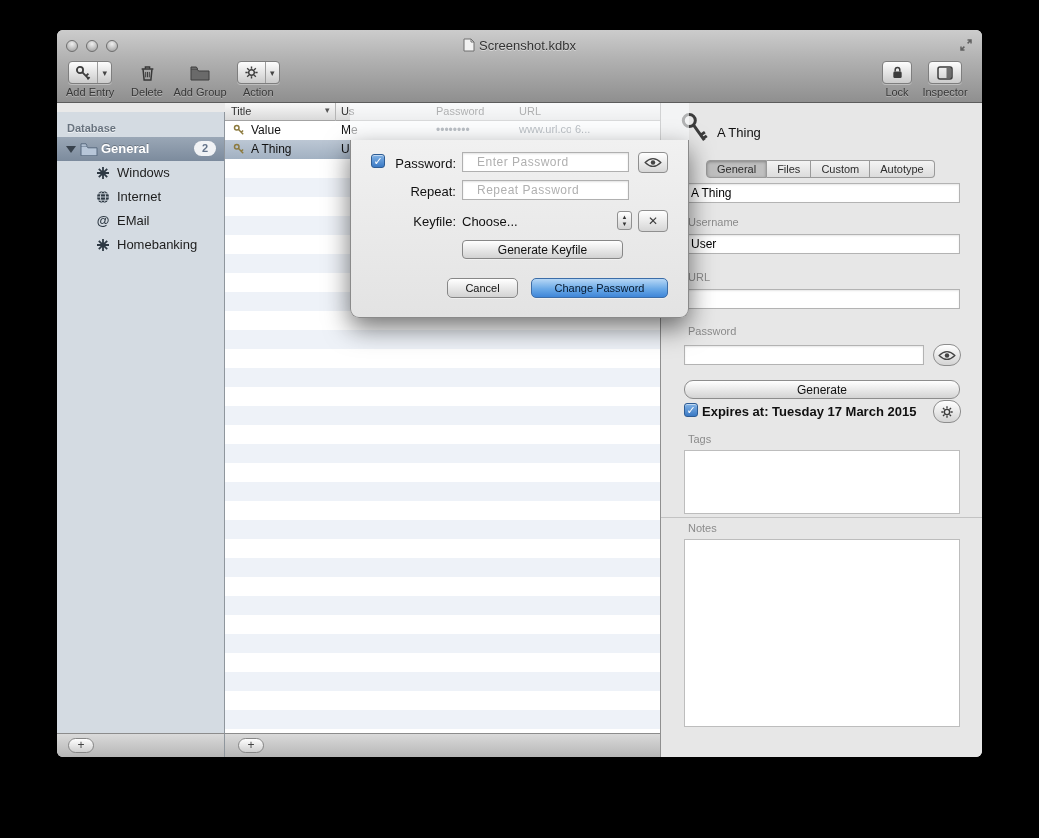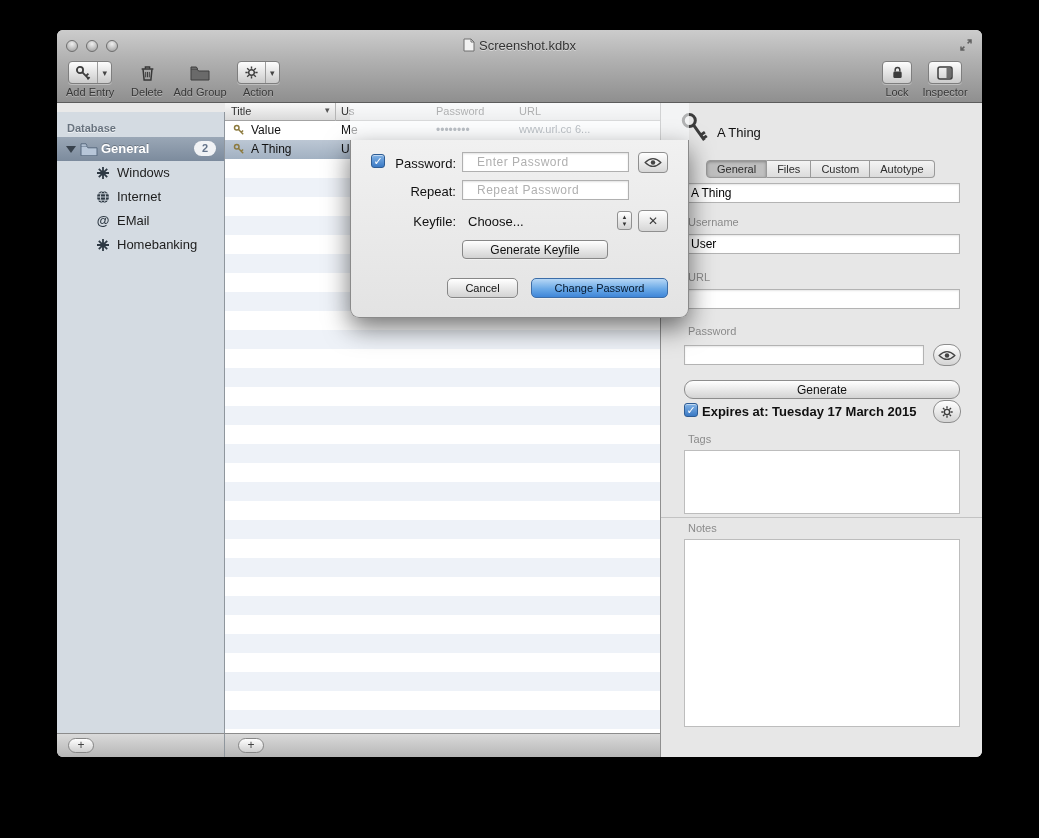--- a/index.html
+++ b/index.html
@@ -325,30 +325,30 @@
         <svg width="18" height="11" viewBox="0 0 24 14">
             <path d="M1.5 7 Q12 -3.5 22.5 7 Q12 17.5 1.5 7 Z" fill="none" stroke="#444" stroke-width="1.6"></path>
             <circle cx="12" cy="7" r="3" fill="#444"></circle>
           </svg>
       </span>
 
       <span class="sh-label" style="top:44px">Repeat:</span>
       <input class="sh-field" style="top: 40px;" type="text" placeholder="Repeat Password">
 
       <span class="sh-label" style="top:74px">Keyfile:</span>
-      <span style="position:absolute;left:117px;top:74px">Choose...</span>
+      <span style="position:absolute;left:111px;top:74px">Choose...</span>
       <span class="stepper" style="left:266px;top:71px">
         <span>▲</span>
         <span>▼</span>
       </span>
       <span class="mini-btn" style="left:287px;top:70px;width:30px;height:22px;font-size:12px;font-weight:bold">
           <span>✕</span>
         </span>
 
-      <span class="push-btn" style="left:111px;top:100px;width:146px;height:19px;font-size:12px;border-radius:4px">Generate Keyfile</span>
+      <span class="push-btn" style="left:111px;top:100px;width:161px;height:19px;font-size:12px;border-radius:4px">Generate Keyfile</span>
 
       <span class="push-btn" style="left:96px;top:138px;width:71px;height:20px">Cancel</span>
       <span class="push-btn default-btn" style="left:180px;top:138px;width:137px;height:20px">Change Password</span>
     </div>
 
     <div class="inspector">
       <span class="insp-key">
         <svg width="30" height="34" viewBox="0 0 16 18">
             <circle cx="5.5" cy="5" r="3.2" fill="none" stroke="currentColor" stroke-width="1.6"></circle>
             <path d="M7.8 7.5 L13.5 15.5 M11.5 12.8 l2.3-1.6 M12.8 14.6 l2-1.4" fill="none" stroke="currentColor" stroke-width="1.6"></path>

